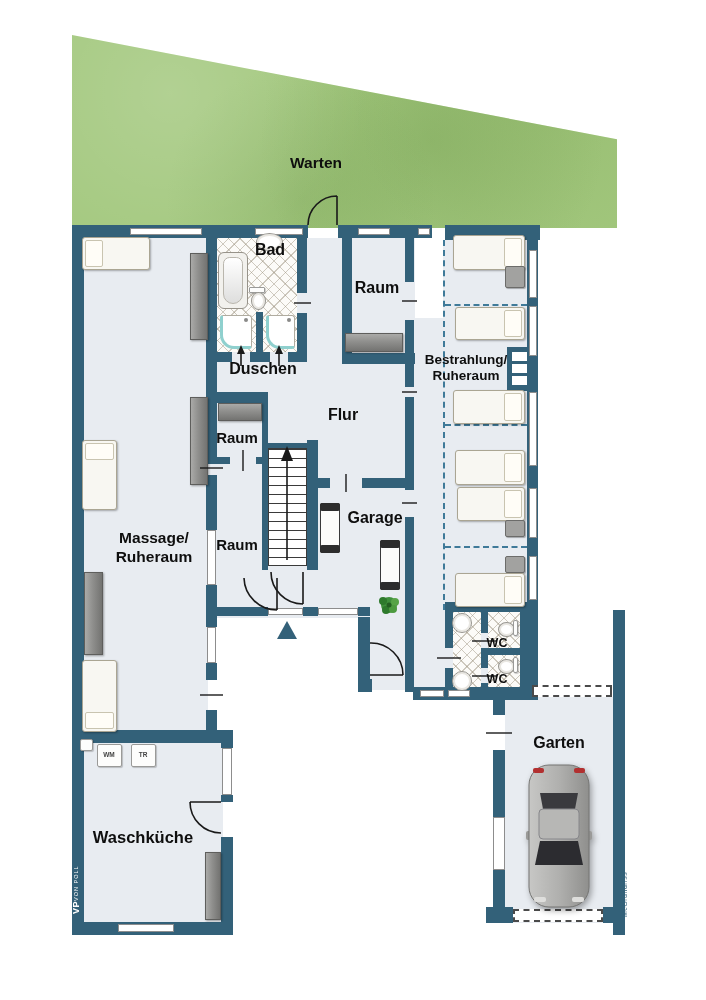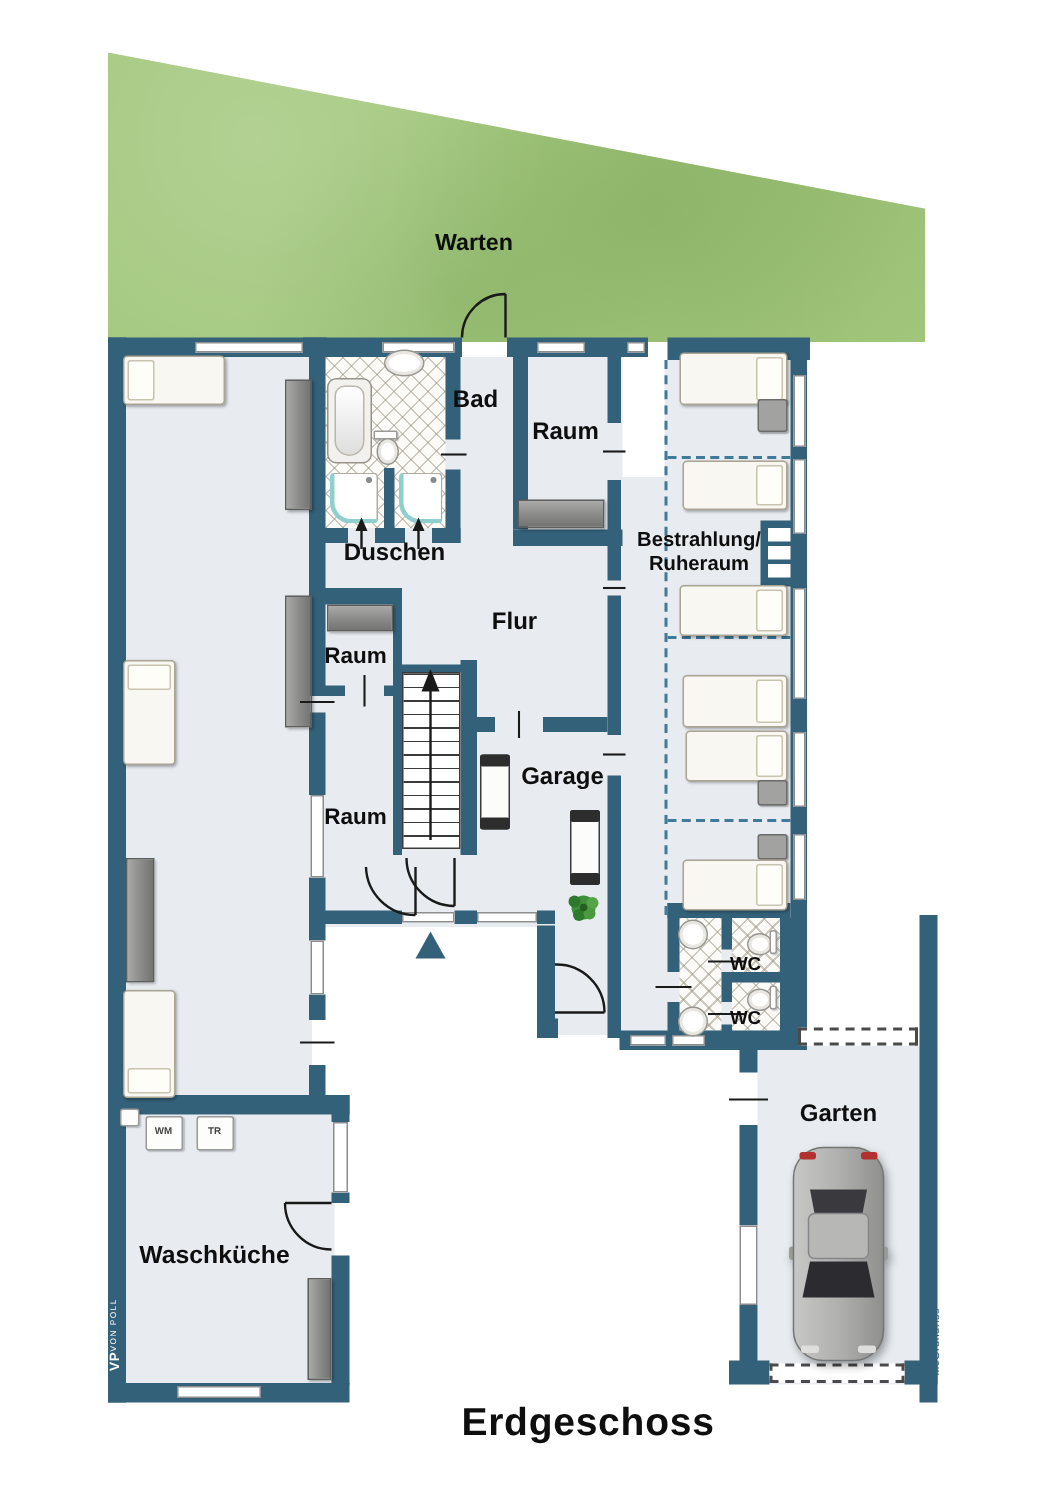--- a/index.html
+++ b/index.html
@@ -268,38 +268,41 @@
     <g>
       <path d="M241,366 L241,352" stroke="#1a1a1a" stroke-width="1.6"></path>
       <polygon points="237,354 245,354 241,345" fill="#1a1a1a"></polygon>
       <path d="M279,366 L279,352" stroke="#1a1a1a" stroke-width="1.6"></path>
       <polygon points="275,354 283,354 279,345" fill="#1a1a1a"></polygon>
     </g>
     <polygon points="277,639 297,639 287,621" fill="#336179"></polygon>
   </svg>
 
   <div class="lab" style="left:316px;top:163px;font-size:15.5px;">Warten</div>
-  <div class="lab" style="left:270px;top:267px;margin-left:47px;">Bad</div>
+  <div class="lab" style="left:270px;top:250px;">Bad</div>
   <div class="lab" style="left:263px;top:369px;">Duschen</div>
   <div class="lab" style="left:377px;top:288px;">Raum</div>
   <div class="lab" style="left:343px;top:415px;">Flur</div>
   <div class="lab" style="left:237px;top:438px;font-size:15px;">Raum</div>
   <div class="lab" style="left:237px;top:545px;font-size:15px;">Raum</div>
   <div class="lab" style="left:375px;top:518px;">Garage</div>
+  <div class="lab" style="left:154px;top:548px;font-size:15.5px;">
+    <div>Massage/</div>
+    <div>Ruheraum</div>
+  </div>
   <div class="lab" style="left:466px;top:368px;font-size:13.5px;">
     <div>Bestrahlung/</div>
     <div>Ruheraum</div>
   </div>
   <div class="lab" style="left:497px;top:643px;font-size:12.5px;">WC</div>
   <div class="lab" style="left:497px;top:679px;font-size:12.5px;">WC</div>
   <div class="lab" style="left:559px;top:743px;">Garten</div>
   <div class="lab" style="left:143px;top:838px;font-size:16.5px;">Waschküche</div>
   <div class="lab" style="left:109px;top:755px;font-size:6.5px;color:#444;">WM</div>
   <div class="lab" style="left:143px;top:755px;font-size:6.5px;color:#444;">TR</div>
 
   <div class="wmark" style="left:71px;top:846px;width:14px;height:88px;color:#fff;font-size:5.5px;text-align:center;">
     <span style="font-size:9px;font-weight:bold;">VP</span><span style="letter-spacing:1px;">VON POLL</span>
   </div>
   <div class="wmark" style="left:621px;top:842px;width:12px;height:75px;color:var(--wall,#336179);font-size:7px;">McGrundriss</div>
 
-  <div class="lab" style="left:392px;top:948px;font-size:26px;letter-spacing:.5px;">Erdgeschoss</div>
 
 </div>
 
 </body></html>

